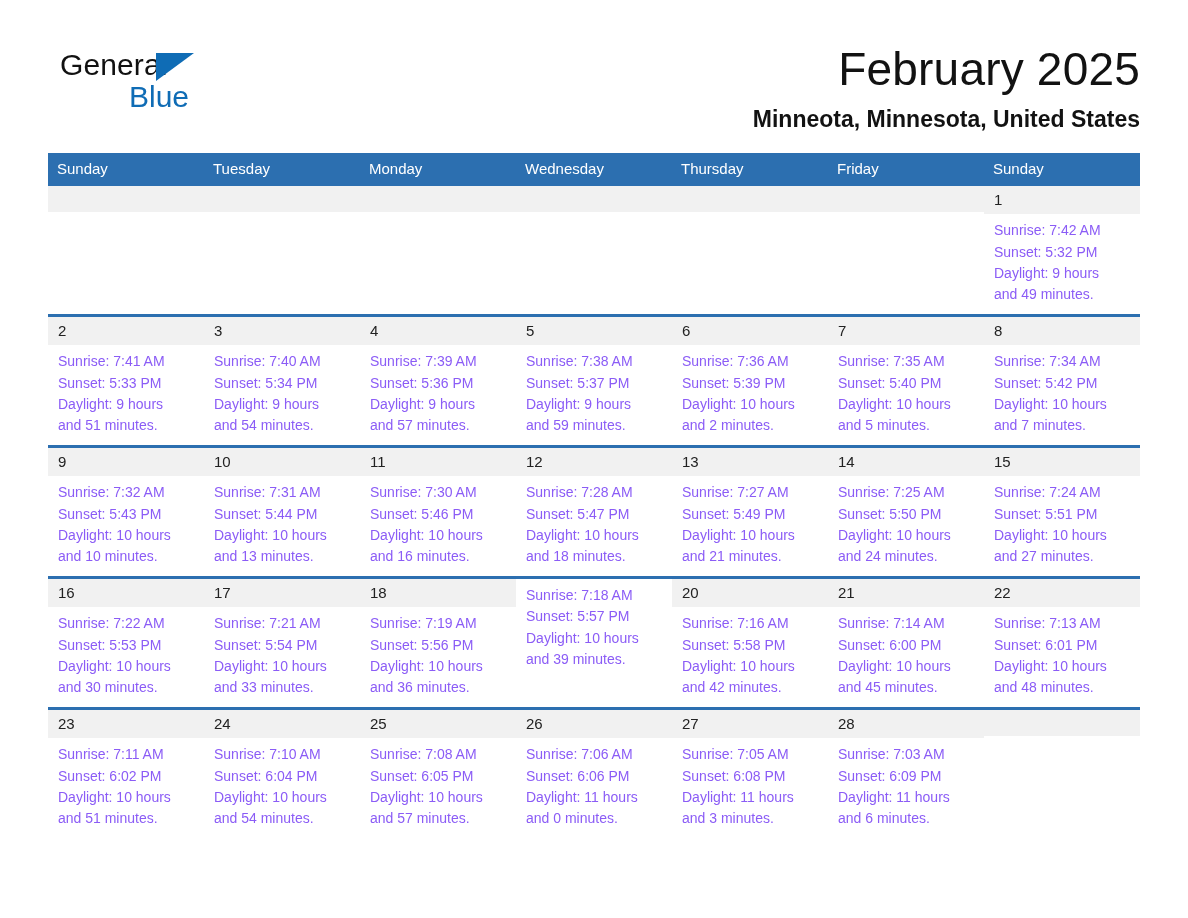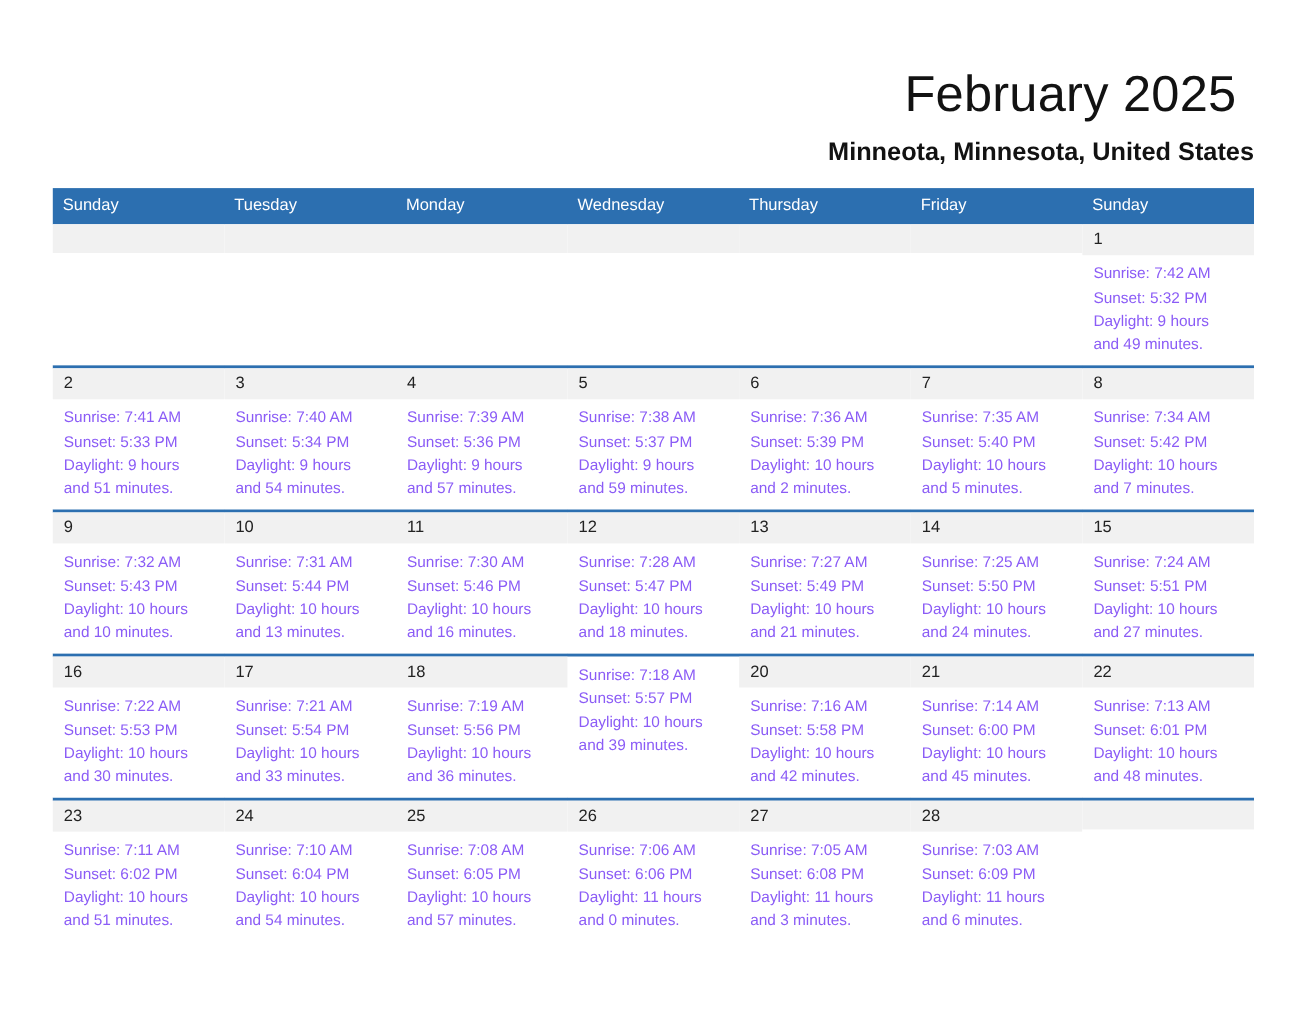--- a/index.html
+++ b/index.html
@@ -64,21 +64,21 @@
   .titles {
     text-align: right;
     flex: 1 1 auto;
     padding-top: 2px;
   }
   .cal-title {
     font-size: 46px;
     font-weight: normal;
     line-height: 1.02;
     color: #121212;
-    margin: 16px;
+    margin: 0;
     letter-spacing: .2px;
   }
   .cal-subtitle {
     font-size: 23px;
     font-weight: bold;
     line-height: 1.1;
     color: #121212;
     margin: 14px 0 0 0;
   }
 
@@ -130,20 +130,25 @@
     white-space: nowrap;
   }
 </style>
 </head>
 <body>
 
 <div class="page">
 
   <div class="masthead">
 
+    <div class="brand">
+      <span class="brand-general">General</span>
+      <span class="brand-triangle"></span>
+      <span class="brand-blue">Blue</span>
+    </div>
 
     <div class="titles">
       <h1 class="cal-title">February 2025</h1>
       <div class="cal-subtitle">Minneota, Minnesota, United States</div>
     </div>
 
   </div>
 
   <div class="calendar">
 

